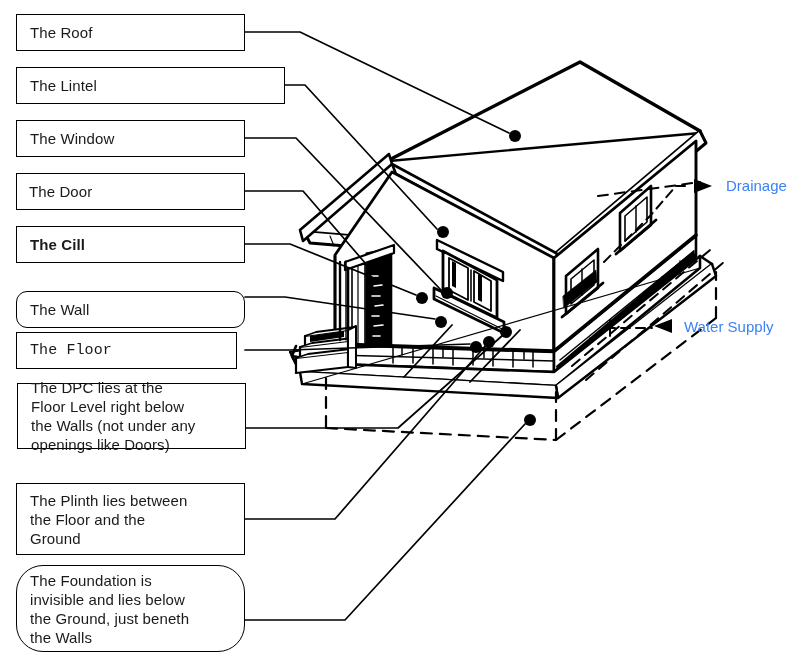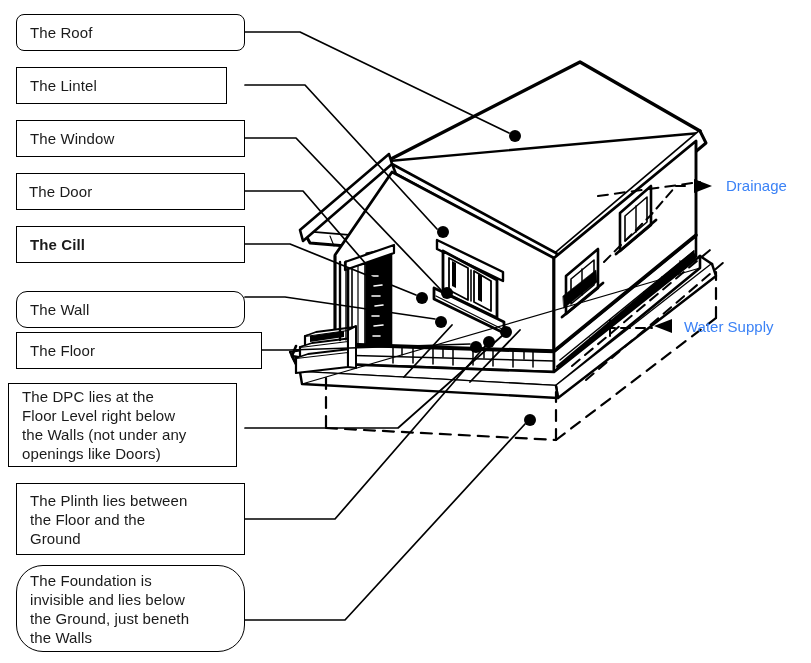--- a/index.html
+++ b/index.html
@@ -234,42 +234,42 @@
           <circle cx="476" cy="347" r="6"></circle>
           <circle cx="506" cy="332" r="6"></circle>
           <circle cx="489" cy="342" r="6"></circle>
           <circle cx="530" cy="420" r="6"></circle>
         </g>
 
     </g>
   </svg>
 
   <div id="label-layer">
-      <div class="label-box" style="left: 16px; top: 14px; width: 229px; height: 37px; border-radius: 8px;">
+      <div class="label-box" style="left: 16px; top: 14px; width: 229px; height: 37px;">
         <span class="label-text">The Roof</span>
       </div>
-      <div class="label-box" style="left: 16px; top: 67px; width: 211px; height: 37px;">
+      <div class="label-box" style="left: 16px; top: 67px; width: 269px; height: 37px;">
         <span class="label-text">The Lintel</span>
       </div>
       <div class="label-box" style="left: 16px; top: 120px; width: 229px; height: 37px;">
         <span class="label-text">The Window</span>
       </div>
       <div class="label-box" style="left: 16px; top: 173px; width: 229px; height: 37px; padding-left: 12px;">
         <span class="label-text">The Door</span>
       </div>
       <div class="label-box" style="left: 16px; top: 226px; width: 229px; height: 37px; font-weight: bold;">
         <span class="label-text">The Cill</span>
       </div>
       <div class="label-box" style="left: 16px; top: 291px; width: 229px; height: 37px; border-radius: 11px;">
         <span class="label-text">The Wall</span>
       </div>
-      <div class="label-box" style="left: 16px; top: 332px; width: 246px; height: 37px;">
+      <div class="label-box" style="left: 16px; top: 332px; width: 221px; height: 37px; font-family: Liberation Mono, monospace;">
         <span class="label-text">The Floor</span>
       </div>
-      <div class="label-box" style="left: 8px; top: 383px; width: 229px; height: 84px;">
+      <div class="label-box" style="left: 17px; top: 383px; width: 229px; height: 66px;">
         <span class="label-text">The DPC lies at the
 Floor Level right below
 the Walls (not under any
 openings like Doors)</span>
       </div>
       <div class="label-box" style="left: 16px; top: 483px; width: 229px; height: 72px;">
         <span class="label-text">The Plinth lies between
 the Floor and the
 Ground</span>
       </div>

